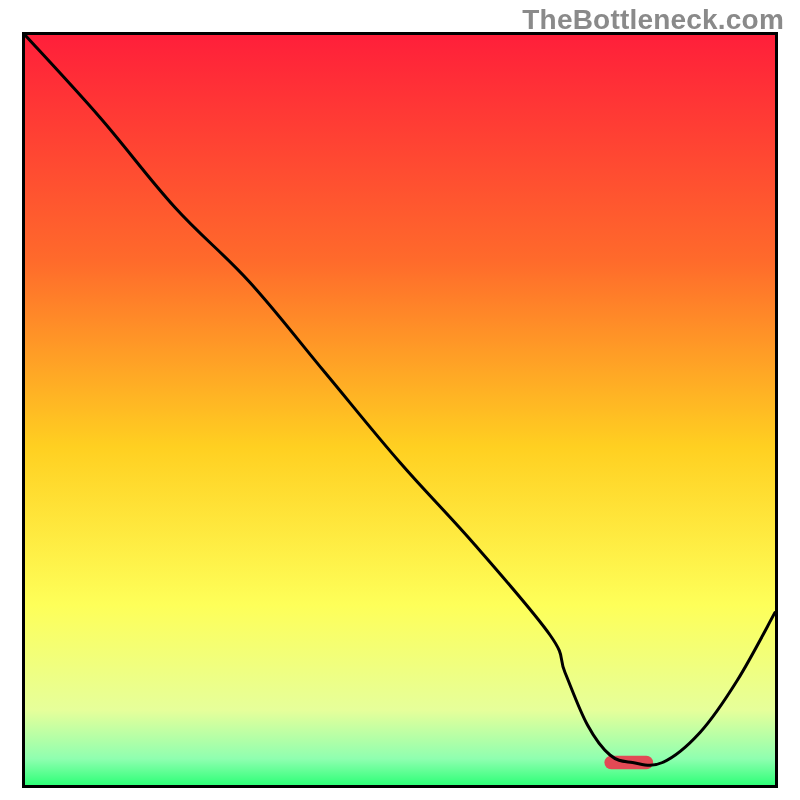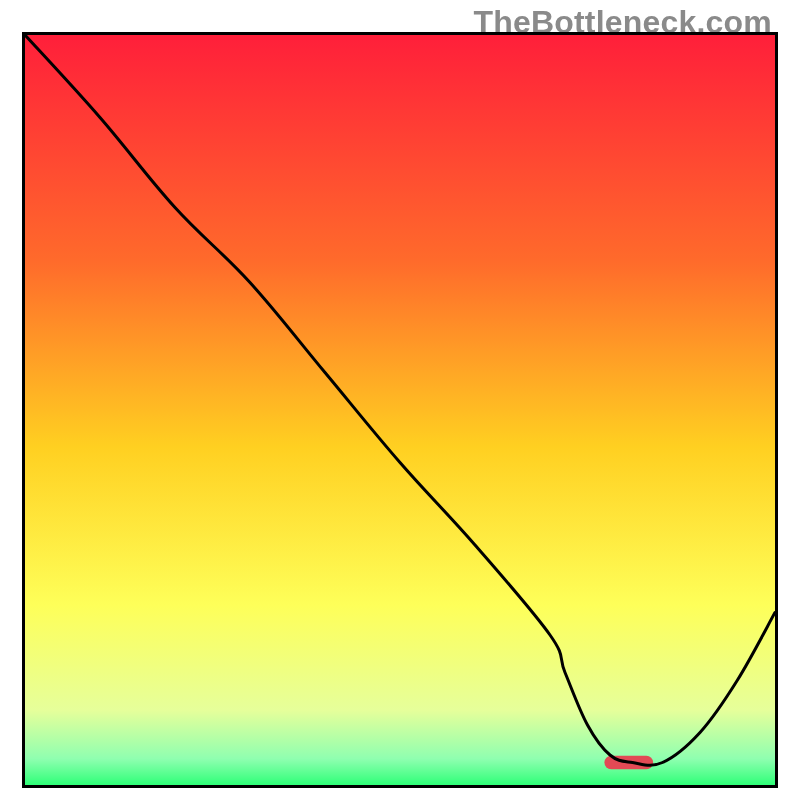--- a/index.html
+++ b/index.html
@@ -5,23 +5,23 @@
   * { margin: 0; padding: 0; box-sizing: border-box; }
   html, body { width: 800px; height: 800px; overflow: hidden; background: #fff; }
   .stage {
     position: relative;
     width: 800px;
     height: 800px;
   }
   .watermark {
     position: absolute;
     top: 4px;
-    right: 28px;
+    right: 16px;
     font-family: Arial, Helvetica, sans-serif;
-    font-size: 32px;
+    font-size: 28px;
     font-weight: 600;
     color: #8a8a8a;
     letter-spacing: 0.2px;
     user-select: none;
   }
   .plot-box {
     position: absolute;
     left: 22px;
     top: 32px;
     width: 756px;

